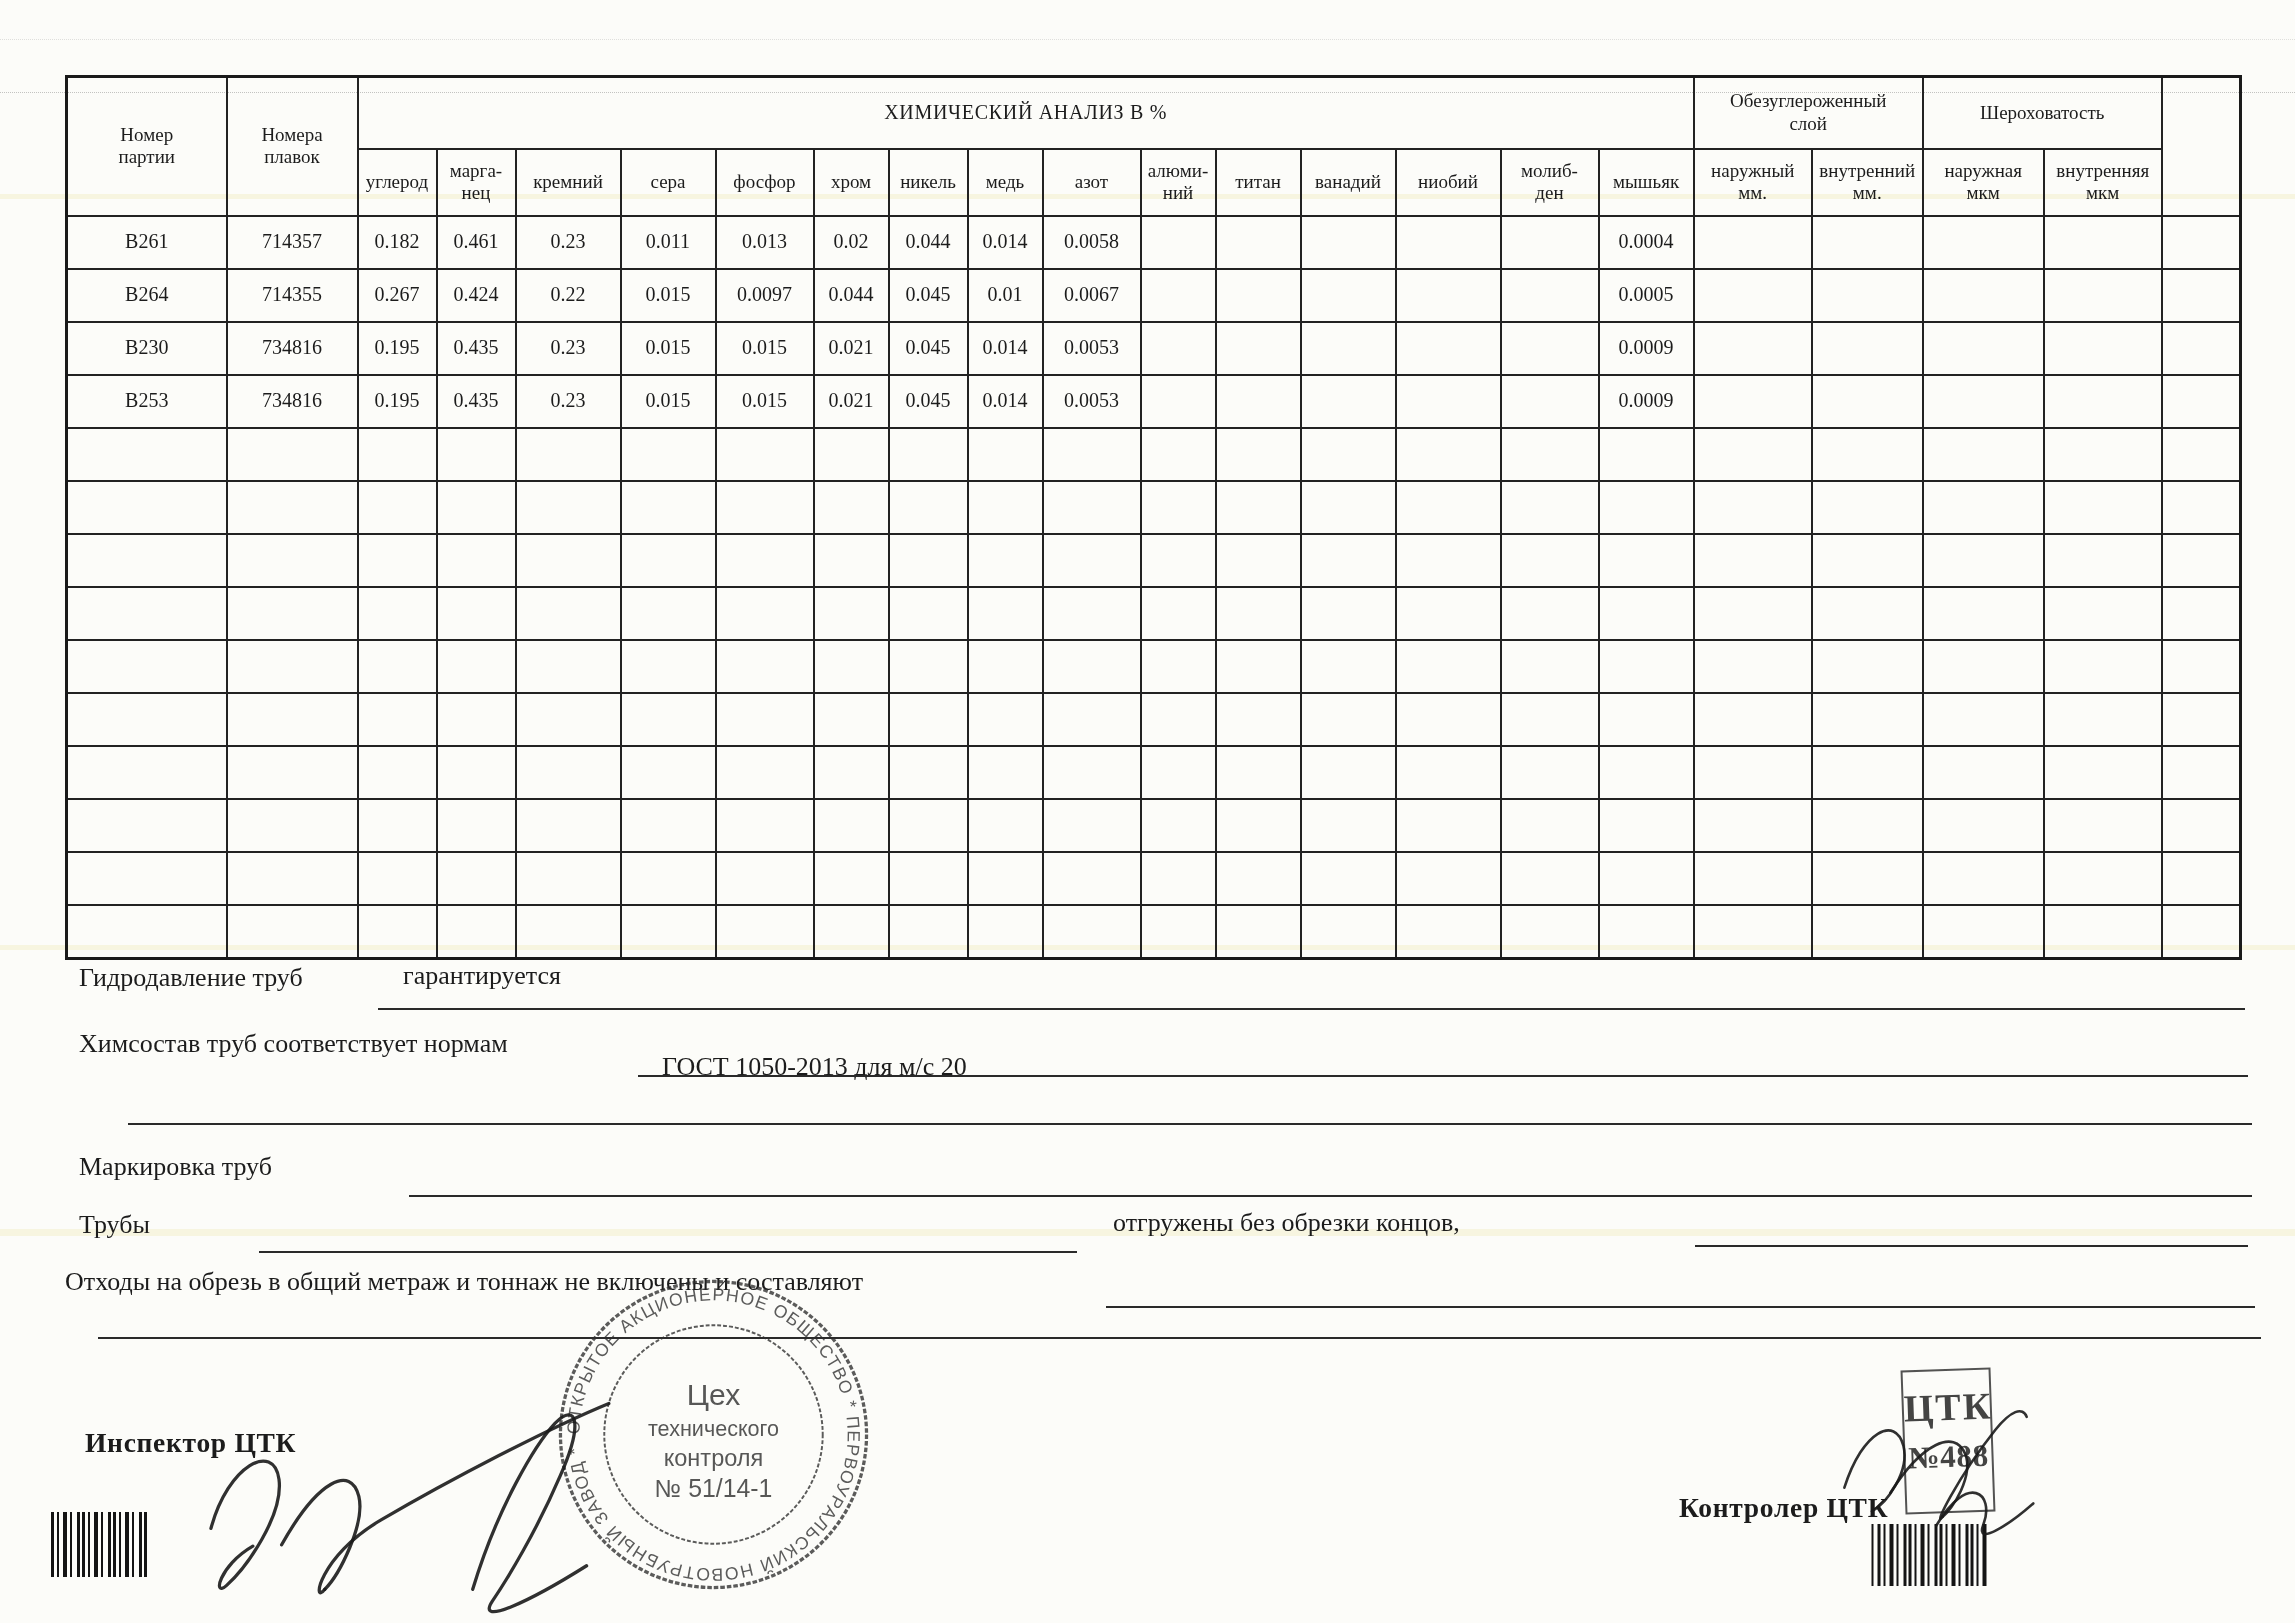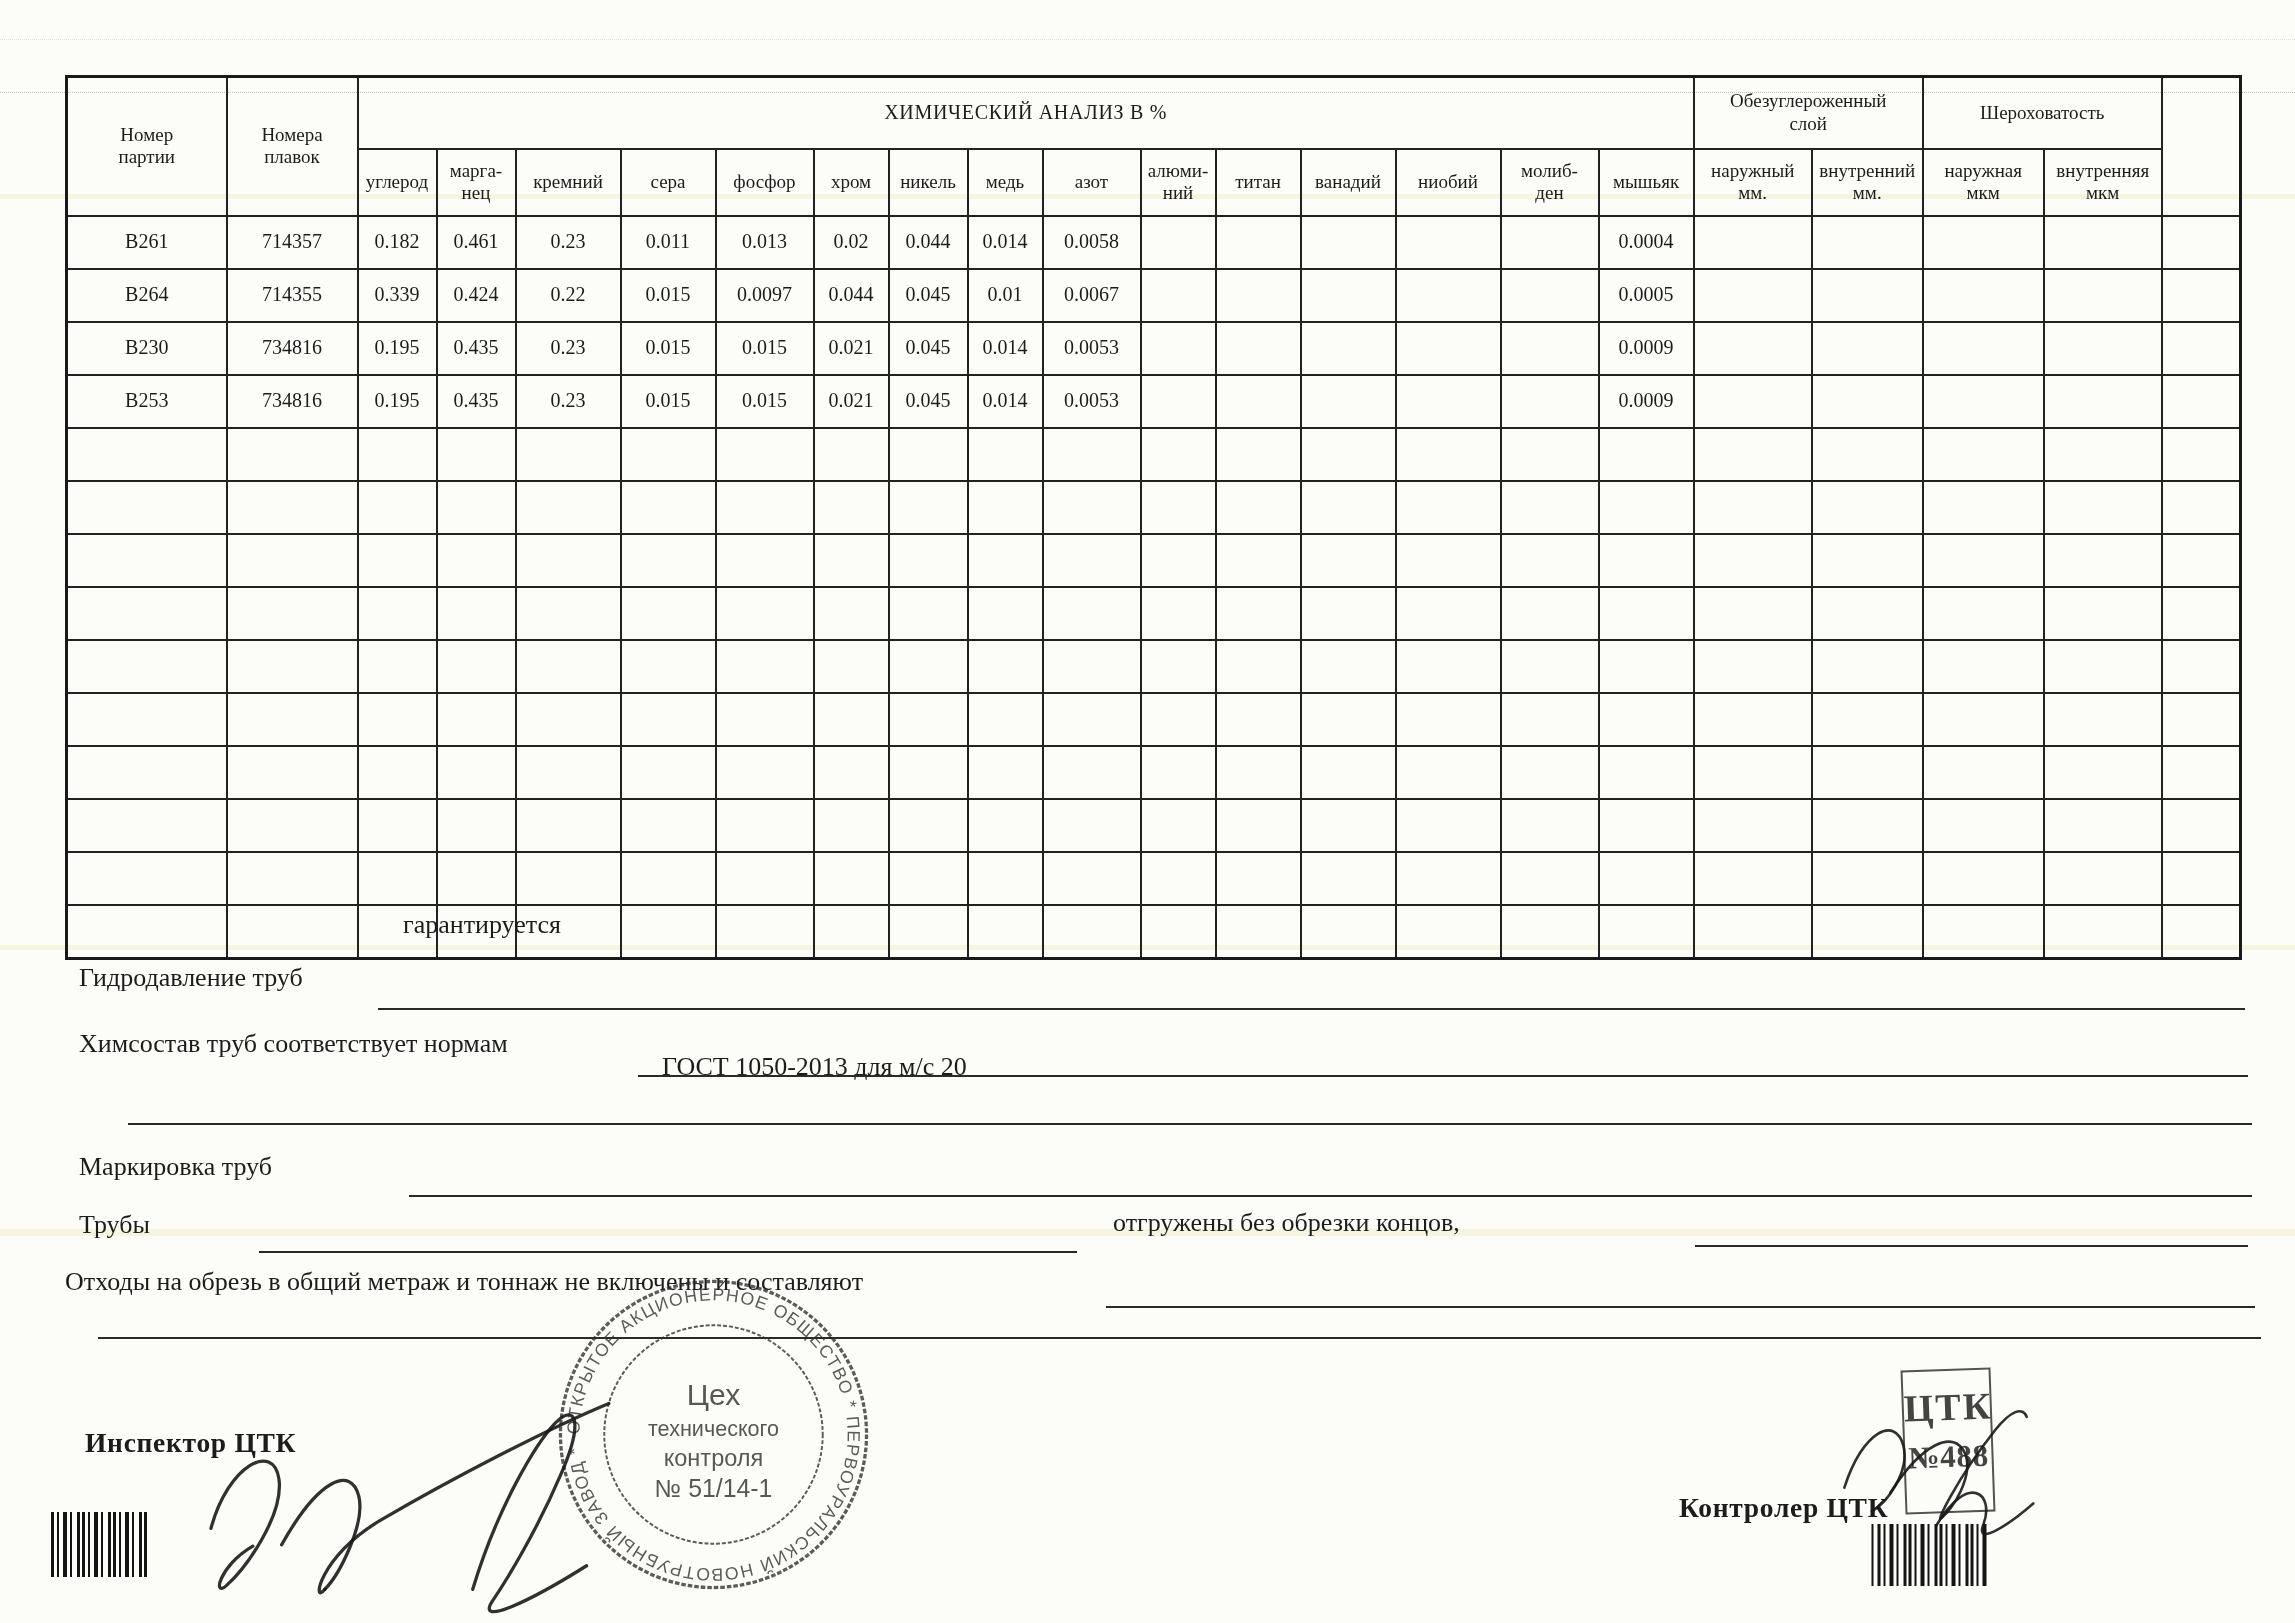--- a/index.html
+++ b/index.html
@@ -167,21 +167,21 @@
           <td>0.0004</td>
           <td></td>
           <td></td>
           <td></td>
           <td></td>
           <td></td>
         </tr>
         <tr>
           <td>В264</td>
           <td>714355</td>
-          <td>0.339</td>
+          <td>0.267</td>
           <td>0.424</td>
           <td>0.22</td>
           <td>0.015</td>
           <td>0.0097</td>
           <td>0.044</td>
           <td>0.045</td>
           <td>0.01</td>
           <td>0.0067</td>
           <td></td>
           <td></td>
@@ -480,21 +480,21 @@
           <td></td>
           <td></td>
           <td></td>
           <td></td>
           <td></td>
         </tr>
       </tbody>
   </table>
 
   <div class="lbl" style="left:79px;top:963px;">Гидродавление труб</div>
-  <div class="val" style="left:403px;top:910px;">гарантируется</div>
+  <div class="val" style="left:403px;top:961px;">гарантируется</div>
   <div class="rule" style="left:378px;top:1008px;width:1867px;"></div>
 
   <div class="lbl" style="left:79px;top:1029px;">Химсостав труб соответствует нормам</div>
   <div class="val" style="left:662px;top:1026px;margin-top:26px;">ГОСТ 1050-2013 для м/с 20</div>
   <div class="rule" style="left:638px;top:1075px;width:1610px;"></div>
 
   <div class="rule" style="left:128px;top:1123px;width:2124px;"></div>
 
   <div class="lbl" style="left:79px;top:1152px;">Маркировка труб</div>
   <div class="rule" style="left:409px;top:1195px;width:1843px;"></div>

